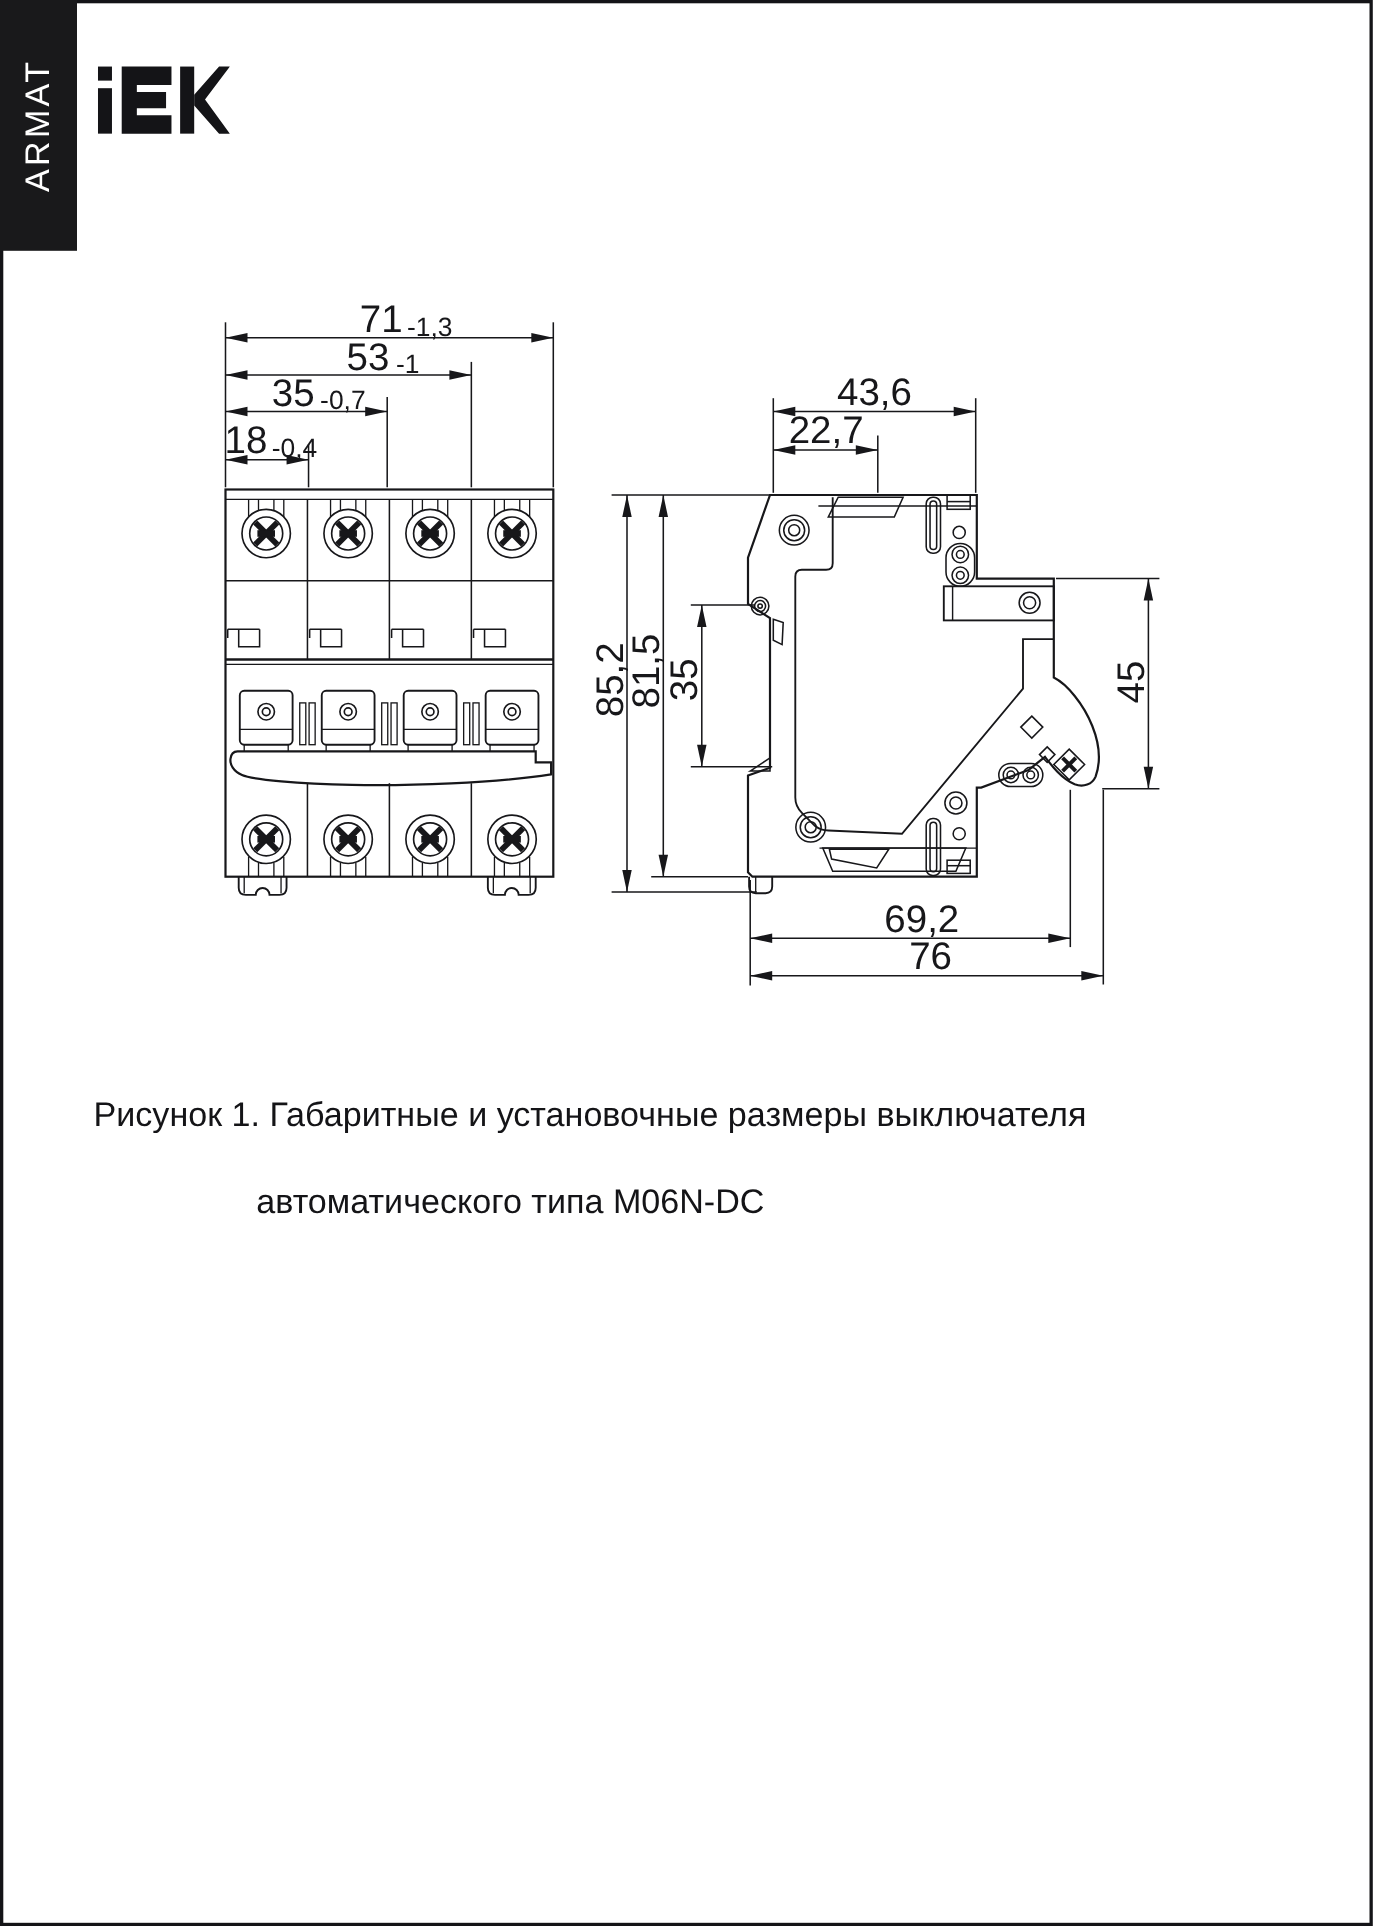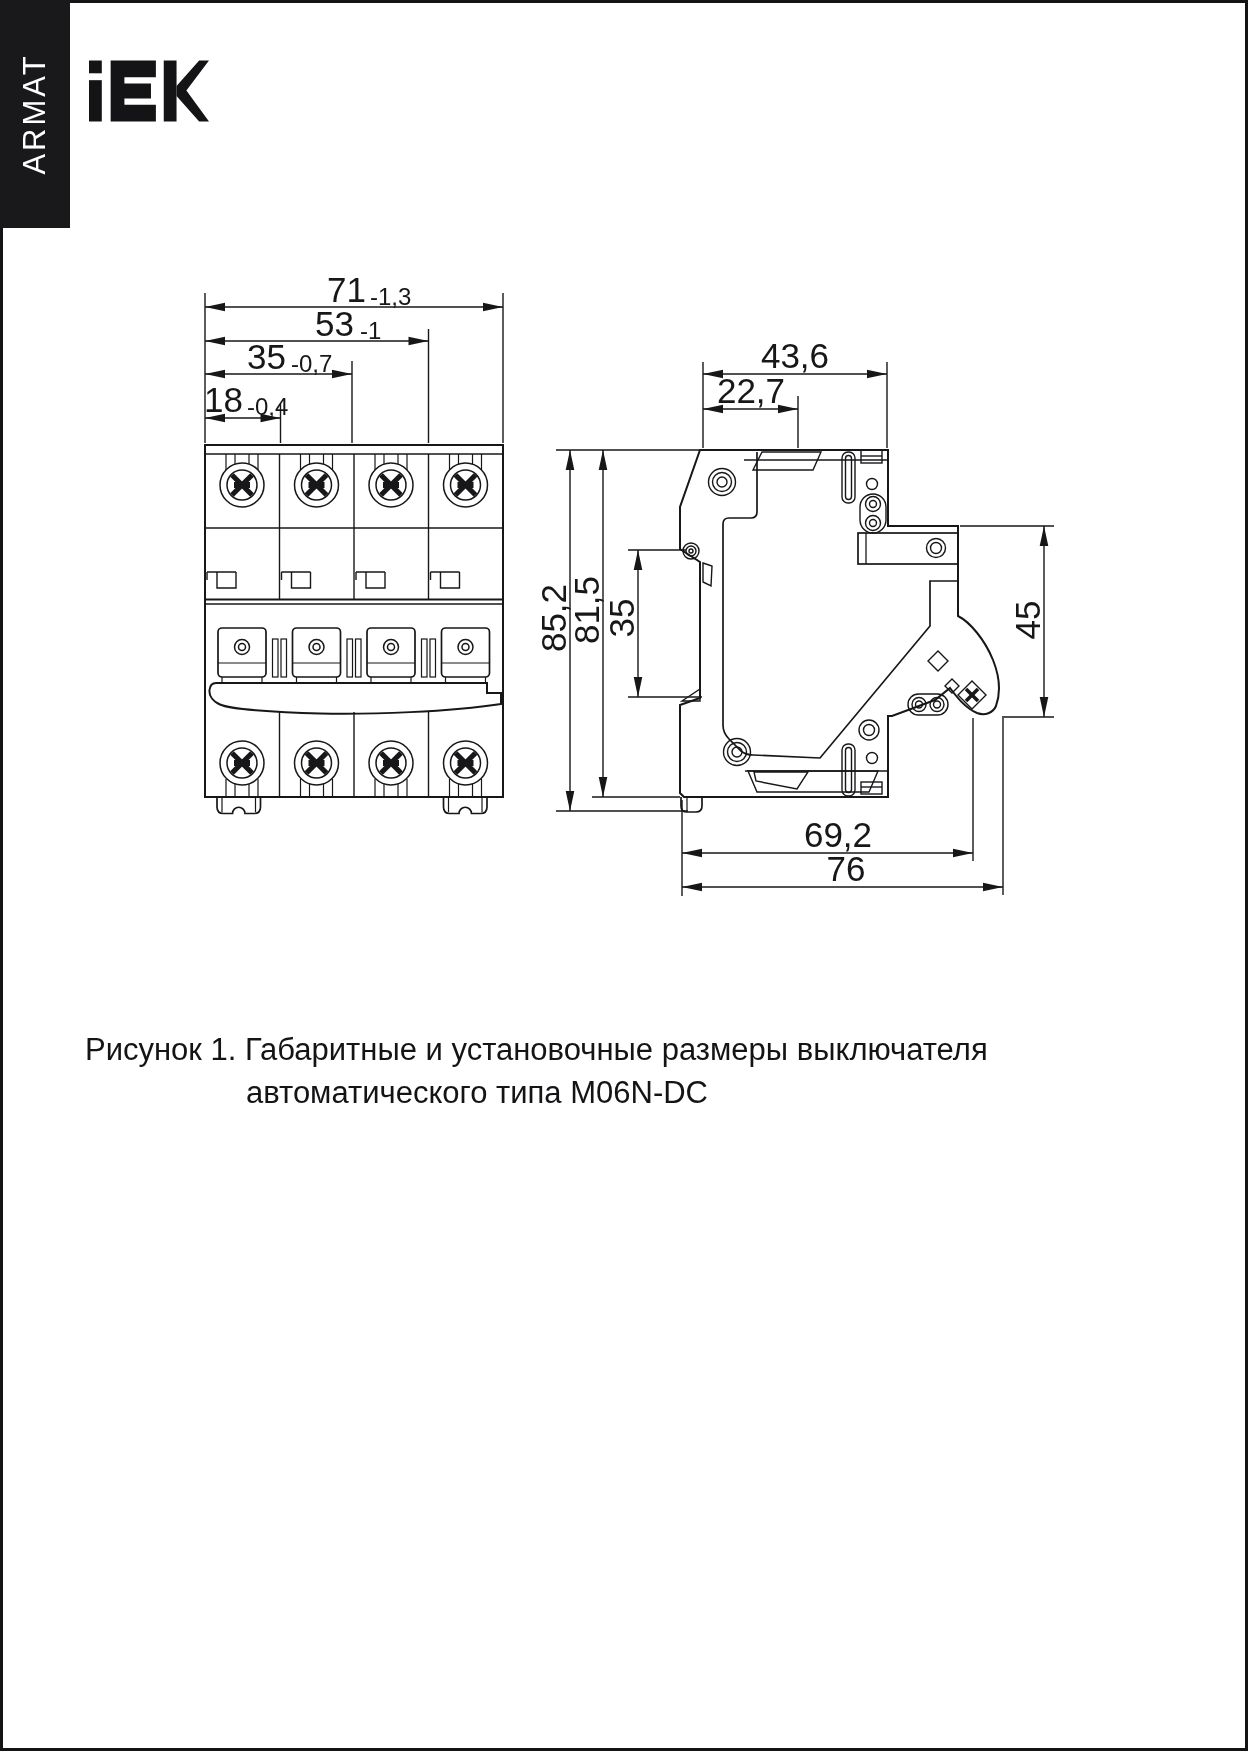--- a/index.html
+++ b/index.html
@@ -2,22 +2,22 @@
 <html><head>
 <meta charset="utf-8">
 <style>
   html,body{margin:0;padding:0;background:#ffffff;}
   body{width:1248px;height:1751px;position:relative;font-family:"Liberation Sans",sans-serif;color:#17171a;overflow:hidden;}
   .page-border{position:absolute;left:0;top:0;right:0;bottom:0;border:3px solid #141417;pointer-events:none;}
   .brand-bar{position:absolute;left:0;top:0;width:70px;height:228px;background:#19191b;display:flex;align-items:center;justify-content:center;}
   .brand-bar span{display:block;transform:rotate(-90deg);color:#ffffff;font-size:31px;letter-spacing:3px;white-space:nowrap;font-weight:400;}
   .logo{position:absolute;left:89px;top:60px;width:120px;height:62px;}
   .caption{position:absolute;font-size:31px;line-height:42px;color:#141417;}
-  .caption-1{left:85px;top:1029px;}
-  .caption-2{left:246px;top:1072px;}
+  .caption-1{left:85px;top:993px;}
+  .caption-2{left:233px;top:1072px;}
   svg text{font-family:"Liberation Sans",sans-serif;fill:#17171a;}
   .dimv{font-size:35px;}
   .dimt{font-size:24px;}
   .drawing{position:absolute;left:0;top:0;}
 </style>
 </head>
 <body>
 
 <div class="page-border"></div>
 

